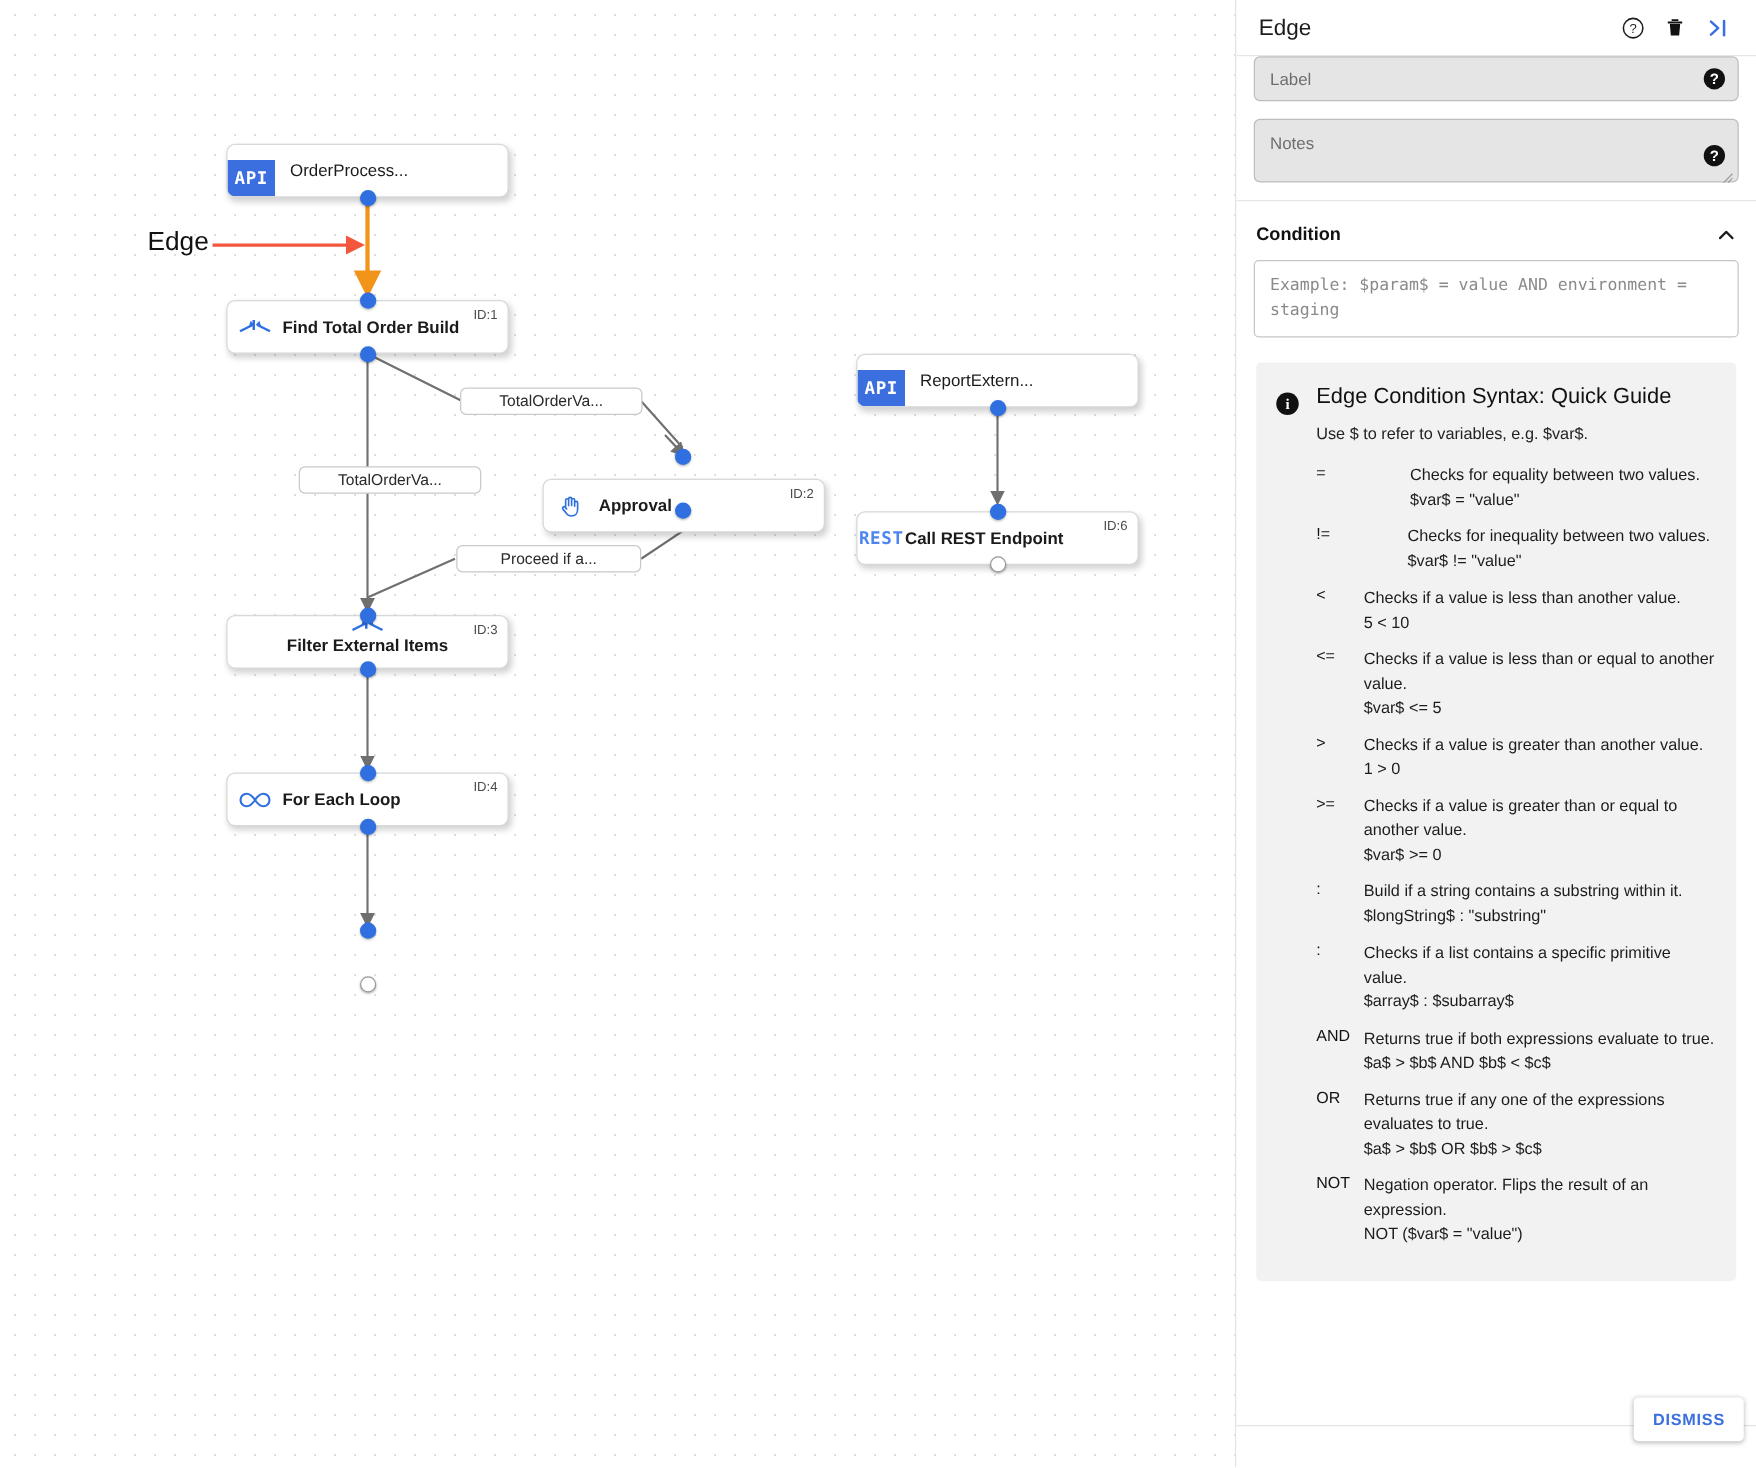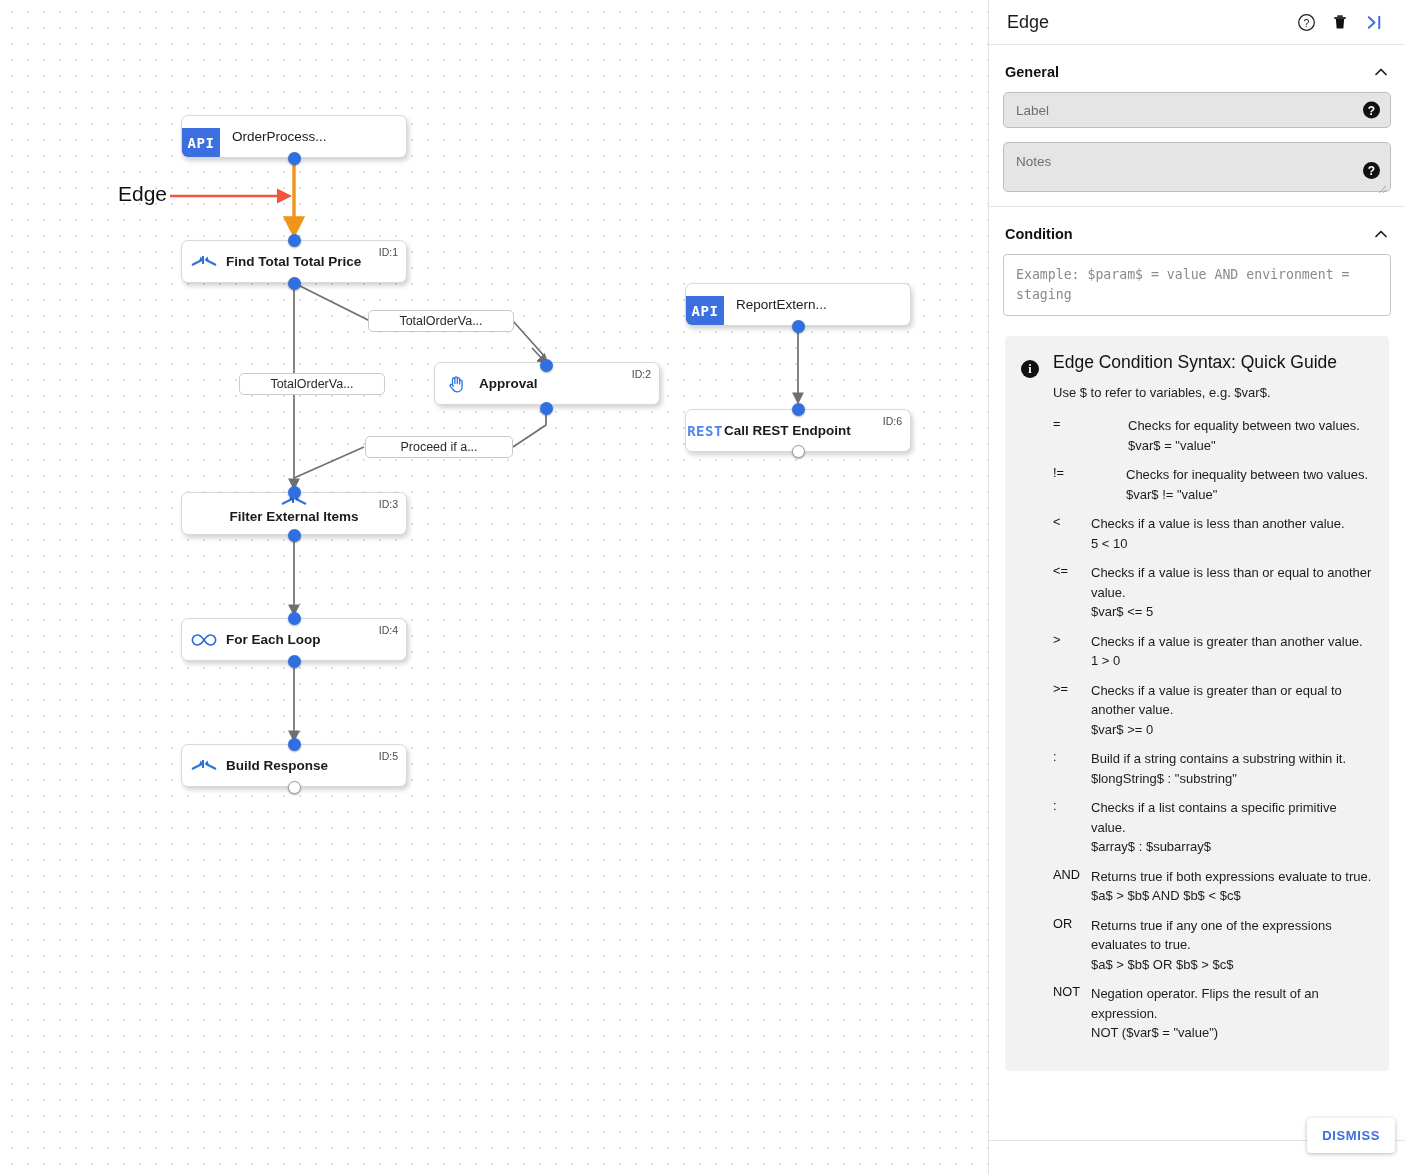--- a/index.html
+++ b/index.html
@@ -227,27 +227,27 @@
   <div class="node plain" style="left:181px;top:240px;width:226px;height:43px;">
     <div class="ico">
       <svg width="26" height="16" viewBox="0 0 26 16">
           <path d="M1 11 L11 6" stroke="#2f6fe0" stroke-width="2" fill="none"></path>
           <path d="M12 2 L12 10" stroke="#2f6fe0" stroke-width="2"></path>
           <path d="M25 11 L15 6" stroke="#2f6fe0" stroke-width="2" fill="none"></path>
           <path d="M9.5 2.5 L12.5 6 L8 7.5 z" fill="#2f6fe0"></path>
           <path d="M16.5 2.5 L13.5 6 L18 7.5 z" fill="#2f6fe0"></path>
         </svg>
     </div>
-    <div class="nlabel">Find Total Total Price</div>
+    <div class="nlabel">Find Total Order Build</div>
     <div class="idtag">ID:1</div>
   </div>
   <div class="port" style="left:288px;top:234px;"></div>
   <div class="port" style="left:288px;top:277px;"></div>
 
-  <div class="node plain" style="left:434px;top:362px;width:226px;height:43px;">
+  <div class="node plain" style="left:434px;top:383px;width:226px;height:43px;">
     <div class="ico">
       <svg width="20" height="20" viewBox="0 0 20 20">
           <path d="M5.5 11.5 V5.2 a1.2 1.2 0 0 1 2.4 0 V9.6 M7.9 9.2 V4.1 a1.2 1.2 0 0 1 2.4 0 V9.4 M10.3 9.3 V5 a1.2 1.2 0 0 1 2.4 0 V10 M12.7 10 V7.3 a1.2 1.2 0 0 1 2.4 0 v5.1 c0 3.2 -2 5.4 -4.8 5.4 c-2.4 0 -3.6 -1 -4.6 -2.7 L3.3 12.3 a1.2 1.2 0 0 1 2 -1.4 l1 1.3" fill="#fff" stroke="#2f6fe0" stroke-width="1.3" stroke-linejoin="round" stroke-linecap="round"></path>
         </svg>
     </div>
     <div class="nlabel">Approval</div>
     <div class="idtag">ID:2</div>
   </div>
   <div class="port" style="left:540px;top:359px;"></div>
   <div class="port" style="left:540px;top:402px;"></div>
@@ -273,33 +273,20 @@
       <svg width="28" height="16" viewBox="0 0 28 16">
           <path d="M14 8 c-2.4 -3.6 -4.2 -5 -6.6 -5 a5 5 0 0 0 0 10 c2.4 0 4.2 -1.4 6.6 -5 c2.4 -3.6 4.2 -5 6.6 -5 a5 5 0 0 1 0 10 c-2.4 0 -4.2 -1.4 -6.6 -5 z" fill="none" stroke="#2f6fe0" stroke-width="1.7"></path>
         </svg>
     </div>
     <div class="nlabel">For Each Loop</div>
     <div class="idtag">ID:4</div>
   </div>
   <div class="port" style="left:288px;top:612px;"></div>
   <div class="port" style="left:288px;top:655px;"></div>
 
-  <div class="node plain" style="left:181px;top:744px;width:226px;height:43px;">
-    <div class="ico">
-      <svg width="26" height="16" viewBox="0 0 26 16">
-          <path d="M1 11 L11 6" stroke="#2f6fe0" stroke-width="2" fill="none"></path>
-          <path d="M12 2 L12 10" stroke="#2f6fe0" stroke-width="2"></path>
-          <path d="M25 11 L15 6" stroke="#2f6fe0" stroke-width="2" fill="none"></path>
-          <path d="M9.5 2.5 L12.5 6 L8 7.5 z" fill="#2f6fe0"></path>
-          <path d="M16.5 2.5 L13.5 6 L18 7.5 z" fill="#2f6fe0"></path>
-        </svg>
-    </div>
-    <div class="nlabel">Build Response</div>
-    <div class="idtag">ID:5</div>
-  </div>
   <div class="port" style="left:288px;top:738px;"></div>
   <div class="port hollow" style="left:288px;top:781px;"></div>
 
   <div class="node" style="left:685px;top:283px;width:226px;height:43px;">
     <div class="badge badge-api">API</div>
     <div class="title-plain">ReportExtern...</div>
   </div>
   <div class="port" style="left:792px;top:320px;"></div>
 
   <div class="node plain" style="left:685px;top:409px;width:226px;height:43px;">
@@ -335,28 +322,20 @@
     </div>
     <div class="hicon">
       <svg width="19" height="19" viewBox="0 0 20 20">
           <path d="M4 4.5 L10 10 L4 15.5" fill="none" stroke="#3b6fe0" stroke-width="2.1" stroke-linecap="round" stroke-linejoin="round"></path>
           <path d="M15 4 L15 16" stroke="#3b6fe0" stroke-width="2.1" stroke-linecap="round"></path>
         </svg>
     </div>
   </div>
 
   <div class="sect">
-    <div class="sect-head">
-      <div class="t">General</div>
-      <span class="chev">
-        <svg width="16" height="16" viewBox="0 0 16 16">
-            <path d="M3 10.5 L8 5.5 L13 10.5" fill="none" stroke="#1c1c1c" stroke-width="1.7" stroke-linecap="round" stroke-linejoin="round"></path>
-          </svg>
-      </span>
-    </div>
 
     <div class="field">
       <input type="text" placeholder="Label" style="">
       <span class="qmark mid">?</span>
     </div>
 
     <div class="field">
       <textarea placeholder="Notes" style=""></textarea>
       <span class="qmark low">?</span>
       <span class="resizer">

